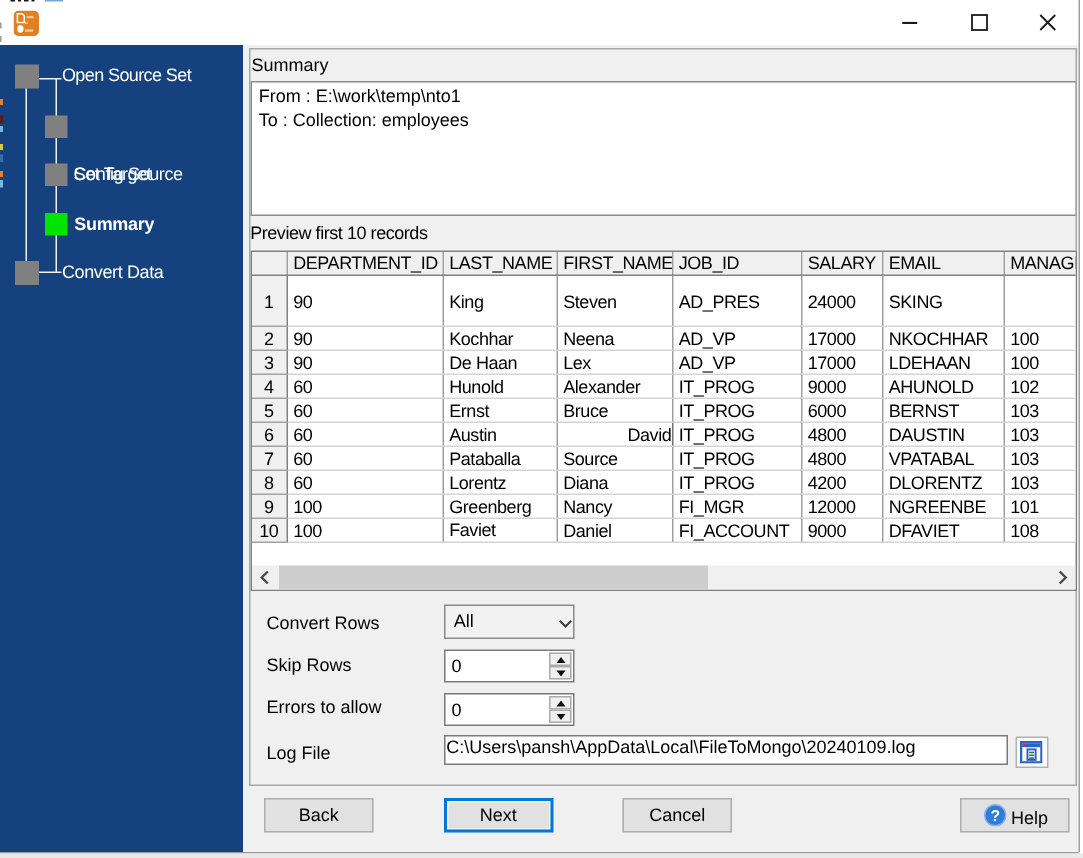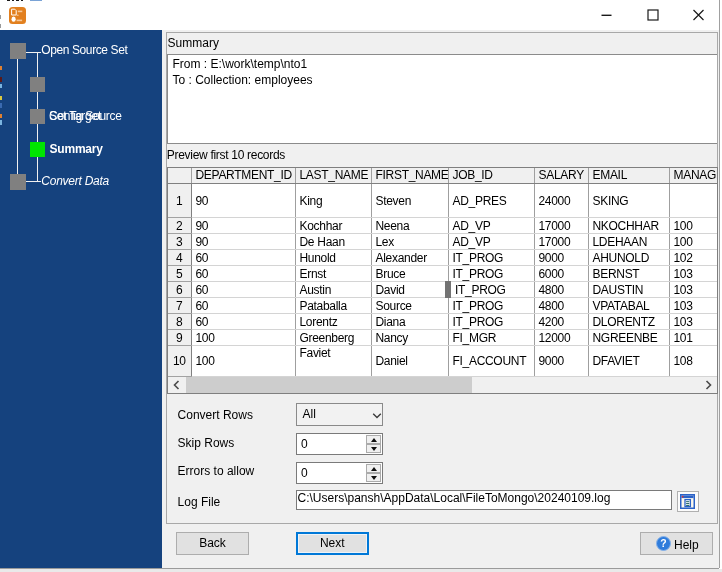--- a/index.html
+++ b/index.html
@@ -49,21 +49,21 @@
   <div class="abs" style="left:10px;top:43px;width:15.5px;height:15.5px;background:#808080;"></div>
   <div class="abs" style="left:30px;top:76.5px;width:15px;height:15px;background:#808080;"></div>
   <div class="abs" style="left:30px;top:109px;width:15px;height:15px;background:#808080;"></div>
   <div class="abs" style="left:30px;top:141.5px;width:15px;height:15px;background:#00e400;"></div>
   <div class="abs" style="left:10px;top:174px;width:15.5px;height:15.5px;background:#808080;"></div>
 
   <div class="lbl" style="left:41.3px;top:42.8px;color:#fff;letter-spacing:-0.4px;">Open Source Set</div>
   <div class="lbl" style="left:49px;top:76.5px;color:#fff;letter-spacing:-0.25px;margin-top:32px;">Config Source</div>
   <div class="lbl" style="left:49px;top:109px;color:#fff;letter-spacing:-0.25px;">Set Target</div>
   <div class="lbl" style="left:49.5px;top:141.8px;color:#fff;font-weight:bold;letter-spacing:-0.2px;">Summary</div>
-  <div class="lbl" style="left:41.3px;top:174.3px;color:#fff;letter-spacing:-0.25px;font-style:italic;">Convert Data</div>
+  <div class="lbl" style="left:41.3px;top:174.3px;color:#fff;letter-spacing:-0.25px;">Convert Data</div>
 
   <div class="abs" style="left:0;top:15px;width:1.2px;height:4px;background:#9a9a9a;"></div>
   <div class="abs" style="left:0;top:24px;width:1.2px;height:4px;background:#9a9a9a;"></div>
   <div class="abs" style="left:0;top:66px;width:1.5px;height:4px;background:#e08030;"></div>
   <div class="abs" style="left:0;top:77px;width:1.5px;height:5px;background:#5a1a1a;"></div>
   <div class="abs" style="left:0;top:84px;width:1.5px;height:4px;background:#7ab4e0;"></div>
   <div class="abs" style="left:0;top:96px;width:1.5px;height:4px;background:#d8c840;"></div>
   <div class="abs" style="left:0;top:103px;width:1.5px;height:5px;background:#3a6ab0;"></div>
   <div class="abs" style="left:0;top:114px;width:1.5px;height:4px;background:#e08030;"></div>
   <div class="abs" style="left:0;top:120px;width:1.5px;height:5px;background:#7ab4e0;"></div>
@@ -148,21 +148,21 @@
             <td style="height:16px;background:#fff;border-right:1px solid #9f9f9f;border-bottom:1px solid #d4d4d4;padding:0 0 0 4px;overflow:hidden;white-space:nowrap;">Bruce</td>
             <td style="height:16px;background:#fff;border-right:1px solid #9f9f9f;border-bottom:1px solid #d4d4d4;padding:0 0 0 4px;overflow:hidden;white-space:nowrap;">IT_PROG</td>
             <td style="height:16px;background:#fff;border-right:1px solid #9f9f9f;border-bottom:1px solid #d4d4d4;padding:0 0 0 4px;overflow:hidden;white-space:nowrap;">6000</td>
             <td style="height:16px;background:#fff;border-right:1px solid #9f9f9f;border-bottom:1px solid #d4d4d4;padding:0 0 0 4px;overflow:hidden;white-space:nowrap;">BERNST</td>
             <td style="height:16px;background:#fff;border-right:1px solid #9f9f9f;border-bottom:1px solid #d4d4d4;padding:0 0 0 4px;overflow:hidden;white-space:nowrap;">103</td>
           </tr>
           <tr>
             <td style="height:16px;background:#f0f0f0;border-right:1px solid #808080;border-bottom:1px solid #a2a2a2;text-align:center;padding:0;overflow:hidden;">6</td>
             <td style="height:16px;background:#fff;border-right:1px solid #9f9f9f;border-bottom:1px solid #d4d4d4;padding:0 0 0 4px;overflow:hidden;white-space:nowrap;">60</td>
             <td style="height:16px;background:#fff;border-right:1px solid #9f9f9f;border-bottom:1px solid #d4d4d4;padding:0 0 0 4px;overflow:hidden;white-space:nowrap;">Austin</td>
-            <td style="height:16px;background:#fff;border-right:6px solid #737373;border-bottom:1px solid #d4d4d4;padding:0 0 0 4px;overflow:hidden;white-space:nowrap;">David</td>
+            <td style="height:16px;background:#fff;border-right:1px solid #737373;border-bottom:1px solid #d4d4d4;padding:0 0 0 4px;overflow:hidden;white-space:nowrap;text-align:right;">David</td>
             <td style="height:16px;background:#fff;border-right:1px solid #9f9f9f;border-bottom:1px solid #d4d4d4;padding:0 0 0 4px;overflow:hidden;white-space:nowrap;">IT_PROG</td>
             <td style="height:16px;background:#fff;border-right:1px solid #9f9f9f;border-bottom:1px solid #d4d4d4;padding:0 0 0 4px;overflow:hidden;white-space:nowrap;">4800</td>
             <td style="height:16px;background:#fff;border-right:1px solid #9f9f9f;border-bottom:1px solid #d4d4d4;padding:0 0 0 4px;overflow:hidden;white-space:nowrap;">DAUSTIN</td>
             <td style="height:16px;background:#fff;border-right:1px solid #9f9f9f;border-bottom:1px solid #d4d4d4;padding:0 0 0 4px;overflow:hidden;white-space:nowrap;">103</td>
           </tr>
           <tr>
             <td style="height:16px;background:#f0f0f0;border-right:1px solid #808080;border-bottom:1px solid #a2a2a2;text-align:center;padding:0;overflow:hidden;">7</td>
             <td style="height:16px;background:#fff;border-right:1px solid #9f9f9f;border-bottom:1px solid #d4d4d4;padding:0 0 0 4px;overflow:hidden;white-space:nowrap;">60</td>
             <td style="height:16px;background:#fff;border-right:1px solid #9f9f9f;border-bottom:1px solid #d4d4d4;padding:0 0 0 4px;overflow:hidden;white-space:nowrap;">Pataballa</td>
             <td style="height:16px;background:#fff;border-right:1px solid #9f9f9f;border-bottom:1px solid #d4d4d4;padding:0 0 0 4px;overflow:hidden;white-space:nowrap;">Source</td>
@@ -187,21 +187,21 @@
             <td style="height:16px;background:#fff;border-right:1px solid #9f9f9f;border-bottom:1px solid #d4d4d4;padding:0 0 0 4px;overflow:hidden;white-space:nowrap;margin-top:12px;">Greenberg</td>
             <td style="height:16px;background:#fff;border-right:1px solid #9f9f9f;border-bottom:1px solid #d4d4d4;padding:0 0 0 4px;overflow:hidden;white-space:nowrap;">Nancy</td>
             <td style="height:16px;background:#fff;border-right:1px solid #9f9f9f;border-bottom:1px solid #d4d4d4;padding:0 0 0 4px;overflow:hidden;white-space:nowrap;">FI_MGR</td>
             <td style="height:16px;background:#fff;border-right:1px solid #9f9f9f;border-bottom:1px solid #d4d4d4;padding:0 0 0 4px;overflow:hidden;white-space:nowrap;">12000</td>
             <td style="height:16px;background:#fff;border-right:1px solid #9f9f9f;border-bottom:1px solid #d4d4d4;padding:0 0 0 4px;overflow:hidden;white-space:nowrap;">NGREENBE</td>
             <td style="height:16px;background:#fff;border-right:1px solid #9f9f9f;border-bottom:1px solid #d4d4d4;padding:0 0 0 4px;overflow:hidden;white-space:nowrap;">101</td>
           </tr>
           <tr>
             <td style="height:16px;background:#f0f0f0;border-right:1px solid #808080;border-bottom:1px solid #a2a2a2;text-align:center;padding:0;overflow:hidden;">10</td>
             <td style="height:16px;background:#fff;border-right:1px solid #9f9f9f;border-bottom:1px solid #d4d4d4;padding:0 0 0 4px;overflow:hidden;white-space:nowrap;">100</td>
-            <td style="height:16px;background:#fff;border-right:1px solid #9f9f9f;border-bottom:1px solid #d4d4d4;padding:0 0 16px 4px;overflow:hidden;white-space:nowrap;">Faviet</td>
+            <td style="height:16px;background:#fff;border-right:1px solid #9f9f9f;border-bottom:1px solid #d4d4d4;padding:0 0 1px 4px;overflow:hidden;white-space:nowrap;">Faviet</td>
             <td style="height:16px;background:#fff;border-right:1px solid #9f9f9f;border-bottom:1px solid #d4d4d4;padding:0 0 0 4px;overflow:hidden;white-space:nowrap;">Daniel</td>
             <td style="height:16px;background:#fff;border-right:1px solid #9f9f9f;border-bottom:1px solid #d4d4d4;padding:0 0 0 4px;overflow:hidden;white-space:nowrap;">FI_ACCOUNT</td>
             <td style="height:16px;background:#fff;border-right:1px solid #9f9f9f;border-bottom:1px solid #d4d4d4;padding:0 0 0 4px;overflow:hidden;white-space:nowrap;">9000</td>
             <td style="height:16px;background:#fff;border-right:1px solid #9f9f9f;border-bottom:1px solid #d4d4d4;padding:0 0 0 4px;overflow:hidden;white-space:nowrap;">DFAVIET</td>
             <td style="height:16px;background:#fff;border-right:1px solid #9f9f9f;border-bottom:1px solid #d4d4d4;padding:0 0 0 4px;overflow:hidden;white-space:nowrap;">108</td>
           </tr>
         </tbody>
     </table>
 
     <div class="abs" style="left:0;top:209px;width:548.5px;height:17px;background:#f0f0f0;">
@@ -252,20 +252,21 @@
     <rect x="1.5" y="1.5" width="12" height="2.6" fill="#2a62c8"></rect>
     <circle cx="2.6" cy="2.7" r="0.9" fill="#e03030"></circle>
     <rect x="5" y="5.6" width="5.4" height="7" fill="#ffffff" stroke="#2a62c8" stroke-width="1.3"></rect>
     <rect x="6.1" y="7.1" width="3.2" height="1.1" fill="#2e6e6e"></rect>
     <rect x="6.1" y="9" width="3.2" height="1.1" fill="#2e6e6e"></rect>
     <rect x="6.1" y="10.9" width="3.2" height="1.1" fill="#2e6e6e"></rect>
   </svg>
 
   <div class="btn" style="left:176px;top:532px;width:73px;height:23px;">Back</div>
   <div class="btn" style="left:296px;top:531.5px;width:72.5px;height:23.5px;border:2px solid #0078d7;line-height:19px;box-shadow:inset 0 0 0 1px #eef3f8;">Next</div>
+  <div class="btn" style="left:415px;top:532px;width:73px;height:23px;">Cancel</div>
   <div class="btn" style="left:640px;top:532px;width:73px;height:23px;">
     <svg style="position:absolute;left:14.5px;top:3px;" width="15" height="15" viewBox="0 0 15 15">
       <circle cx="7.5" cy="7.5" r="7" fill="#2f7cdb" stroke="#86b1e8" stroke-width="1"></circle>
       <text x="7.5" y="11.4" font-family="Liberation Sans" font-size="10.5" font-weight="bold" fill="#ffffff" text-anchor="middle">?</text>
     </svg>
     <div class="lbl" style="left:33px;top:4.5px;">Help</div>
   </div>
 
   <div class="abs" style="left:719.3px;top:0;width:1.2px;height:568px;background:#a0a0a0;"></div>
   <div class="abs" style="left:720.5px;top:0;width:1.5px;height:568px;background:#ffffff;"></div>

